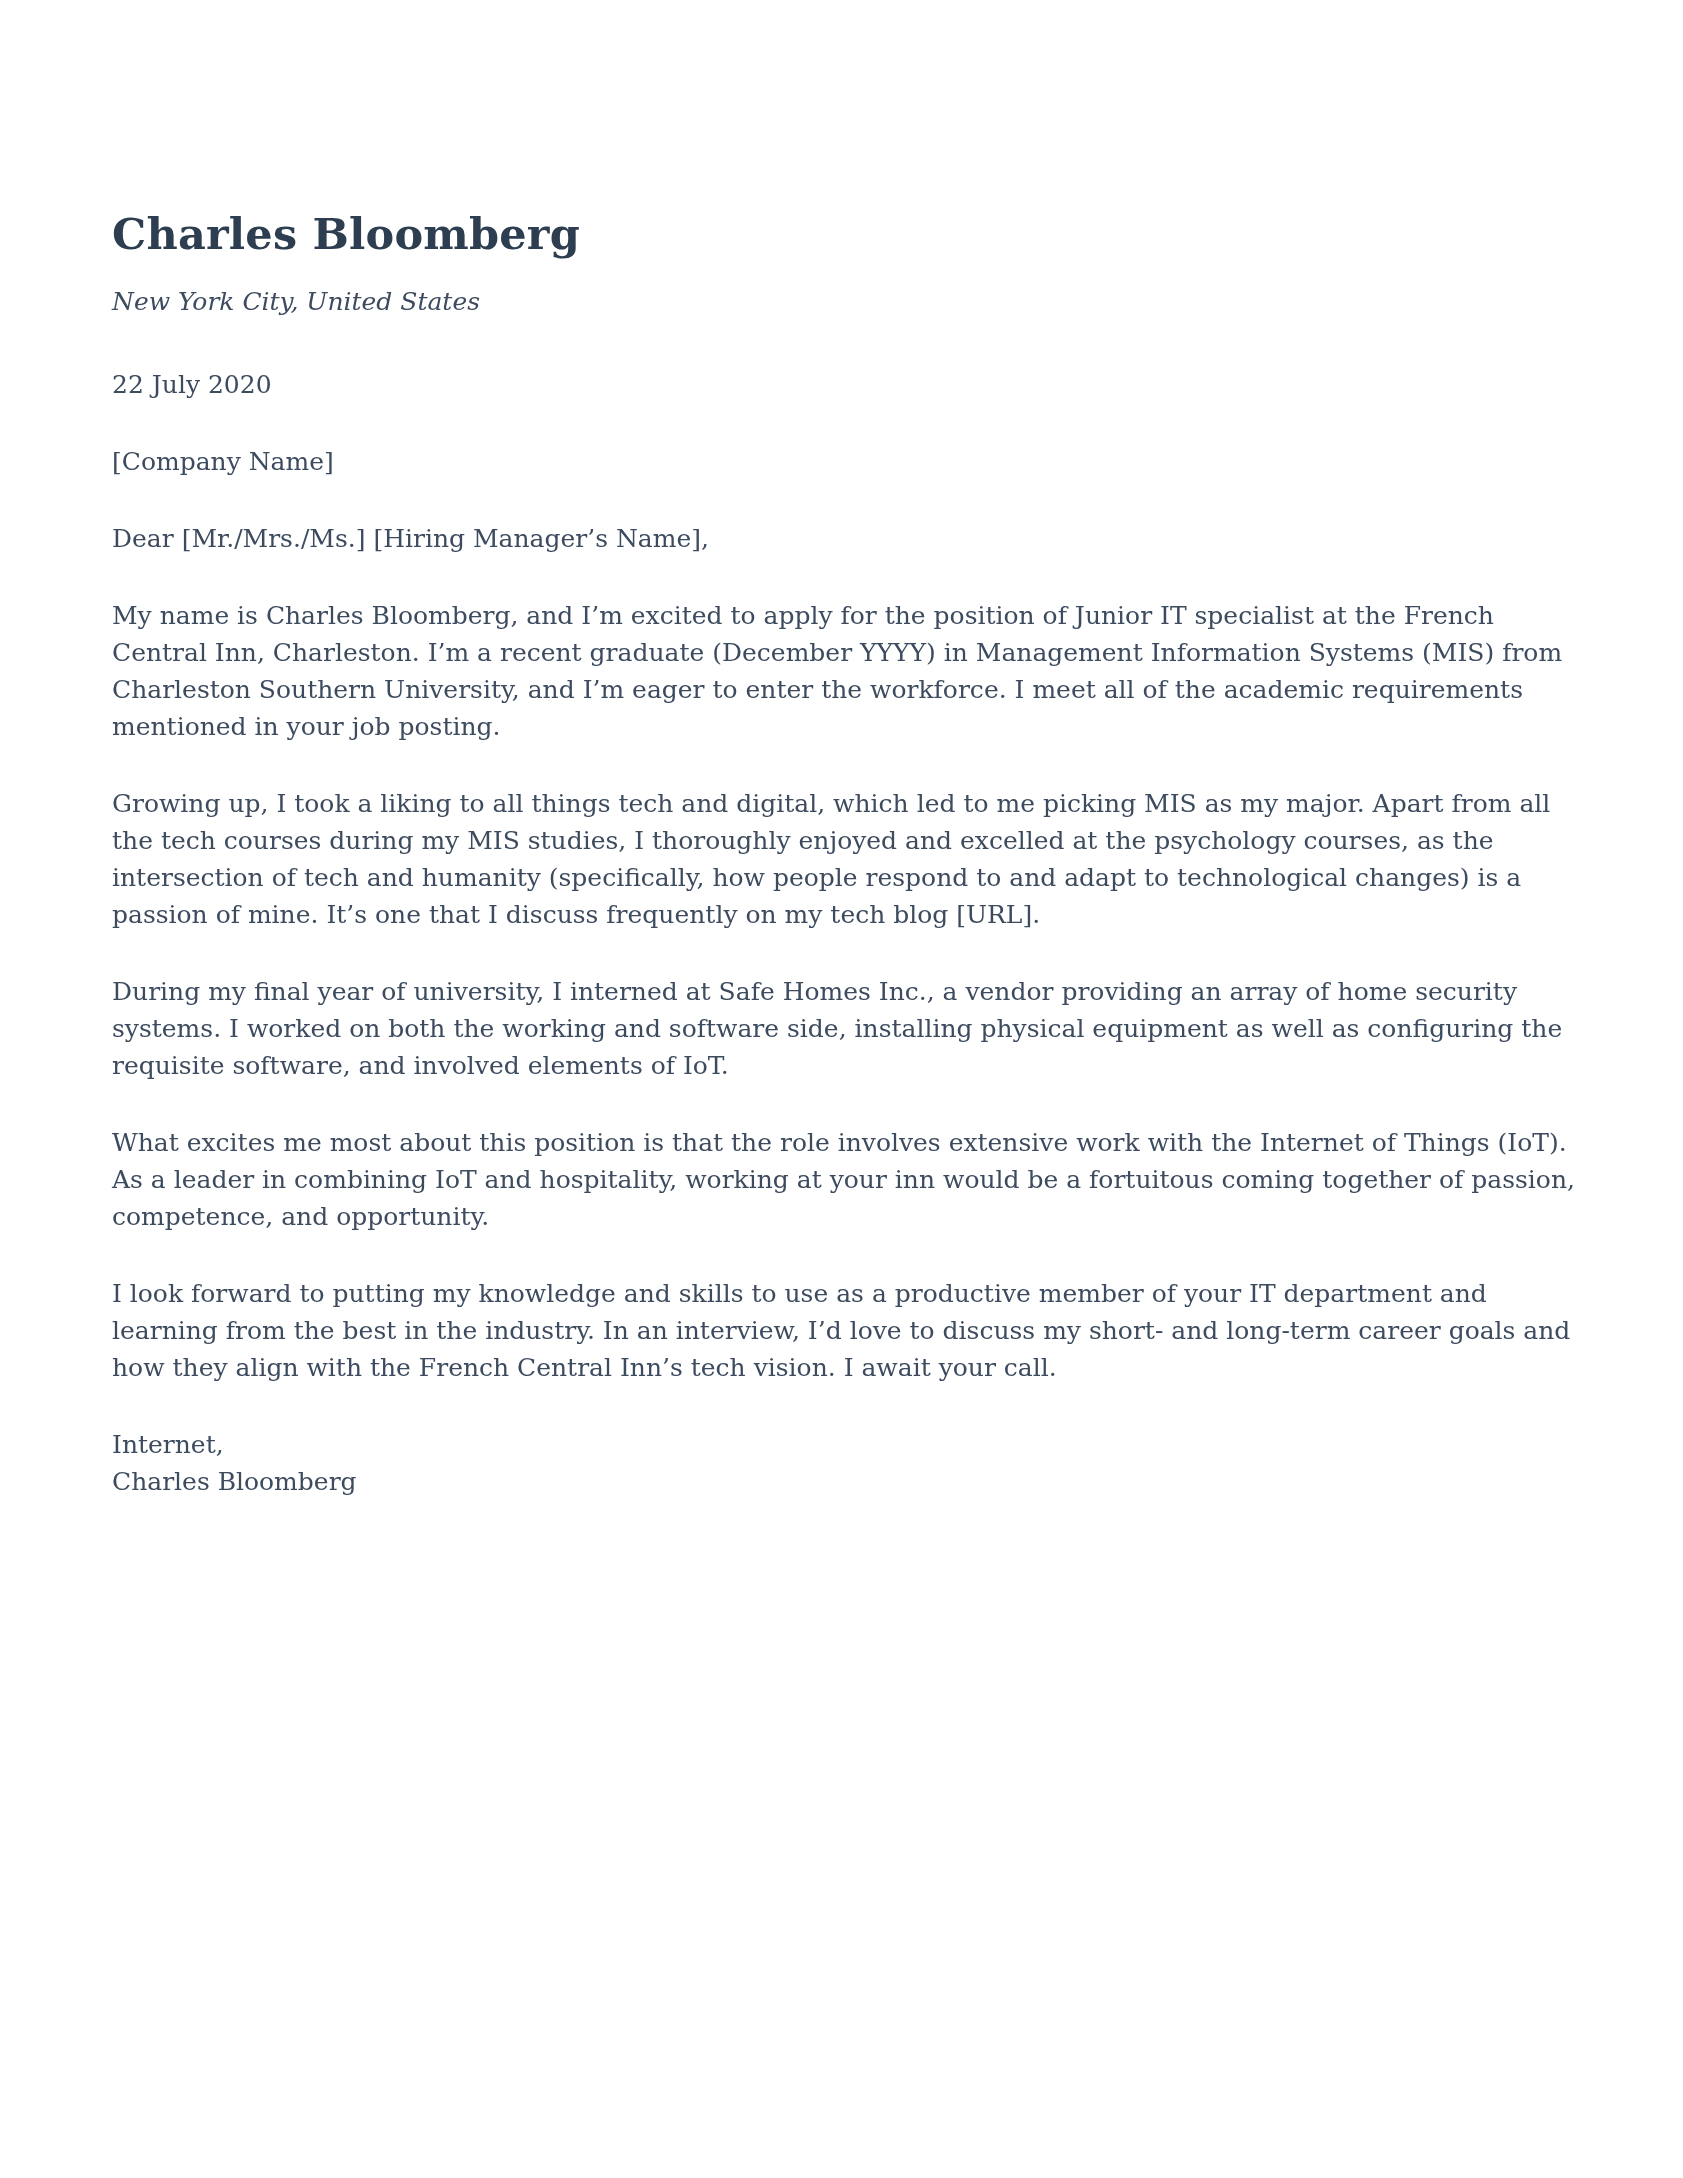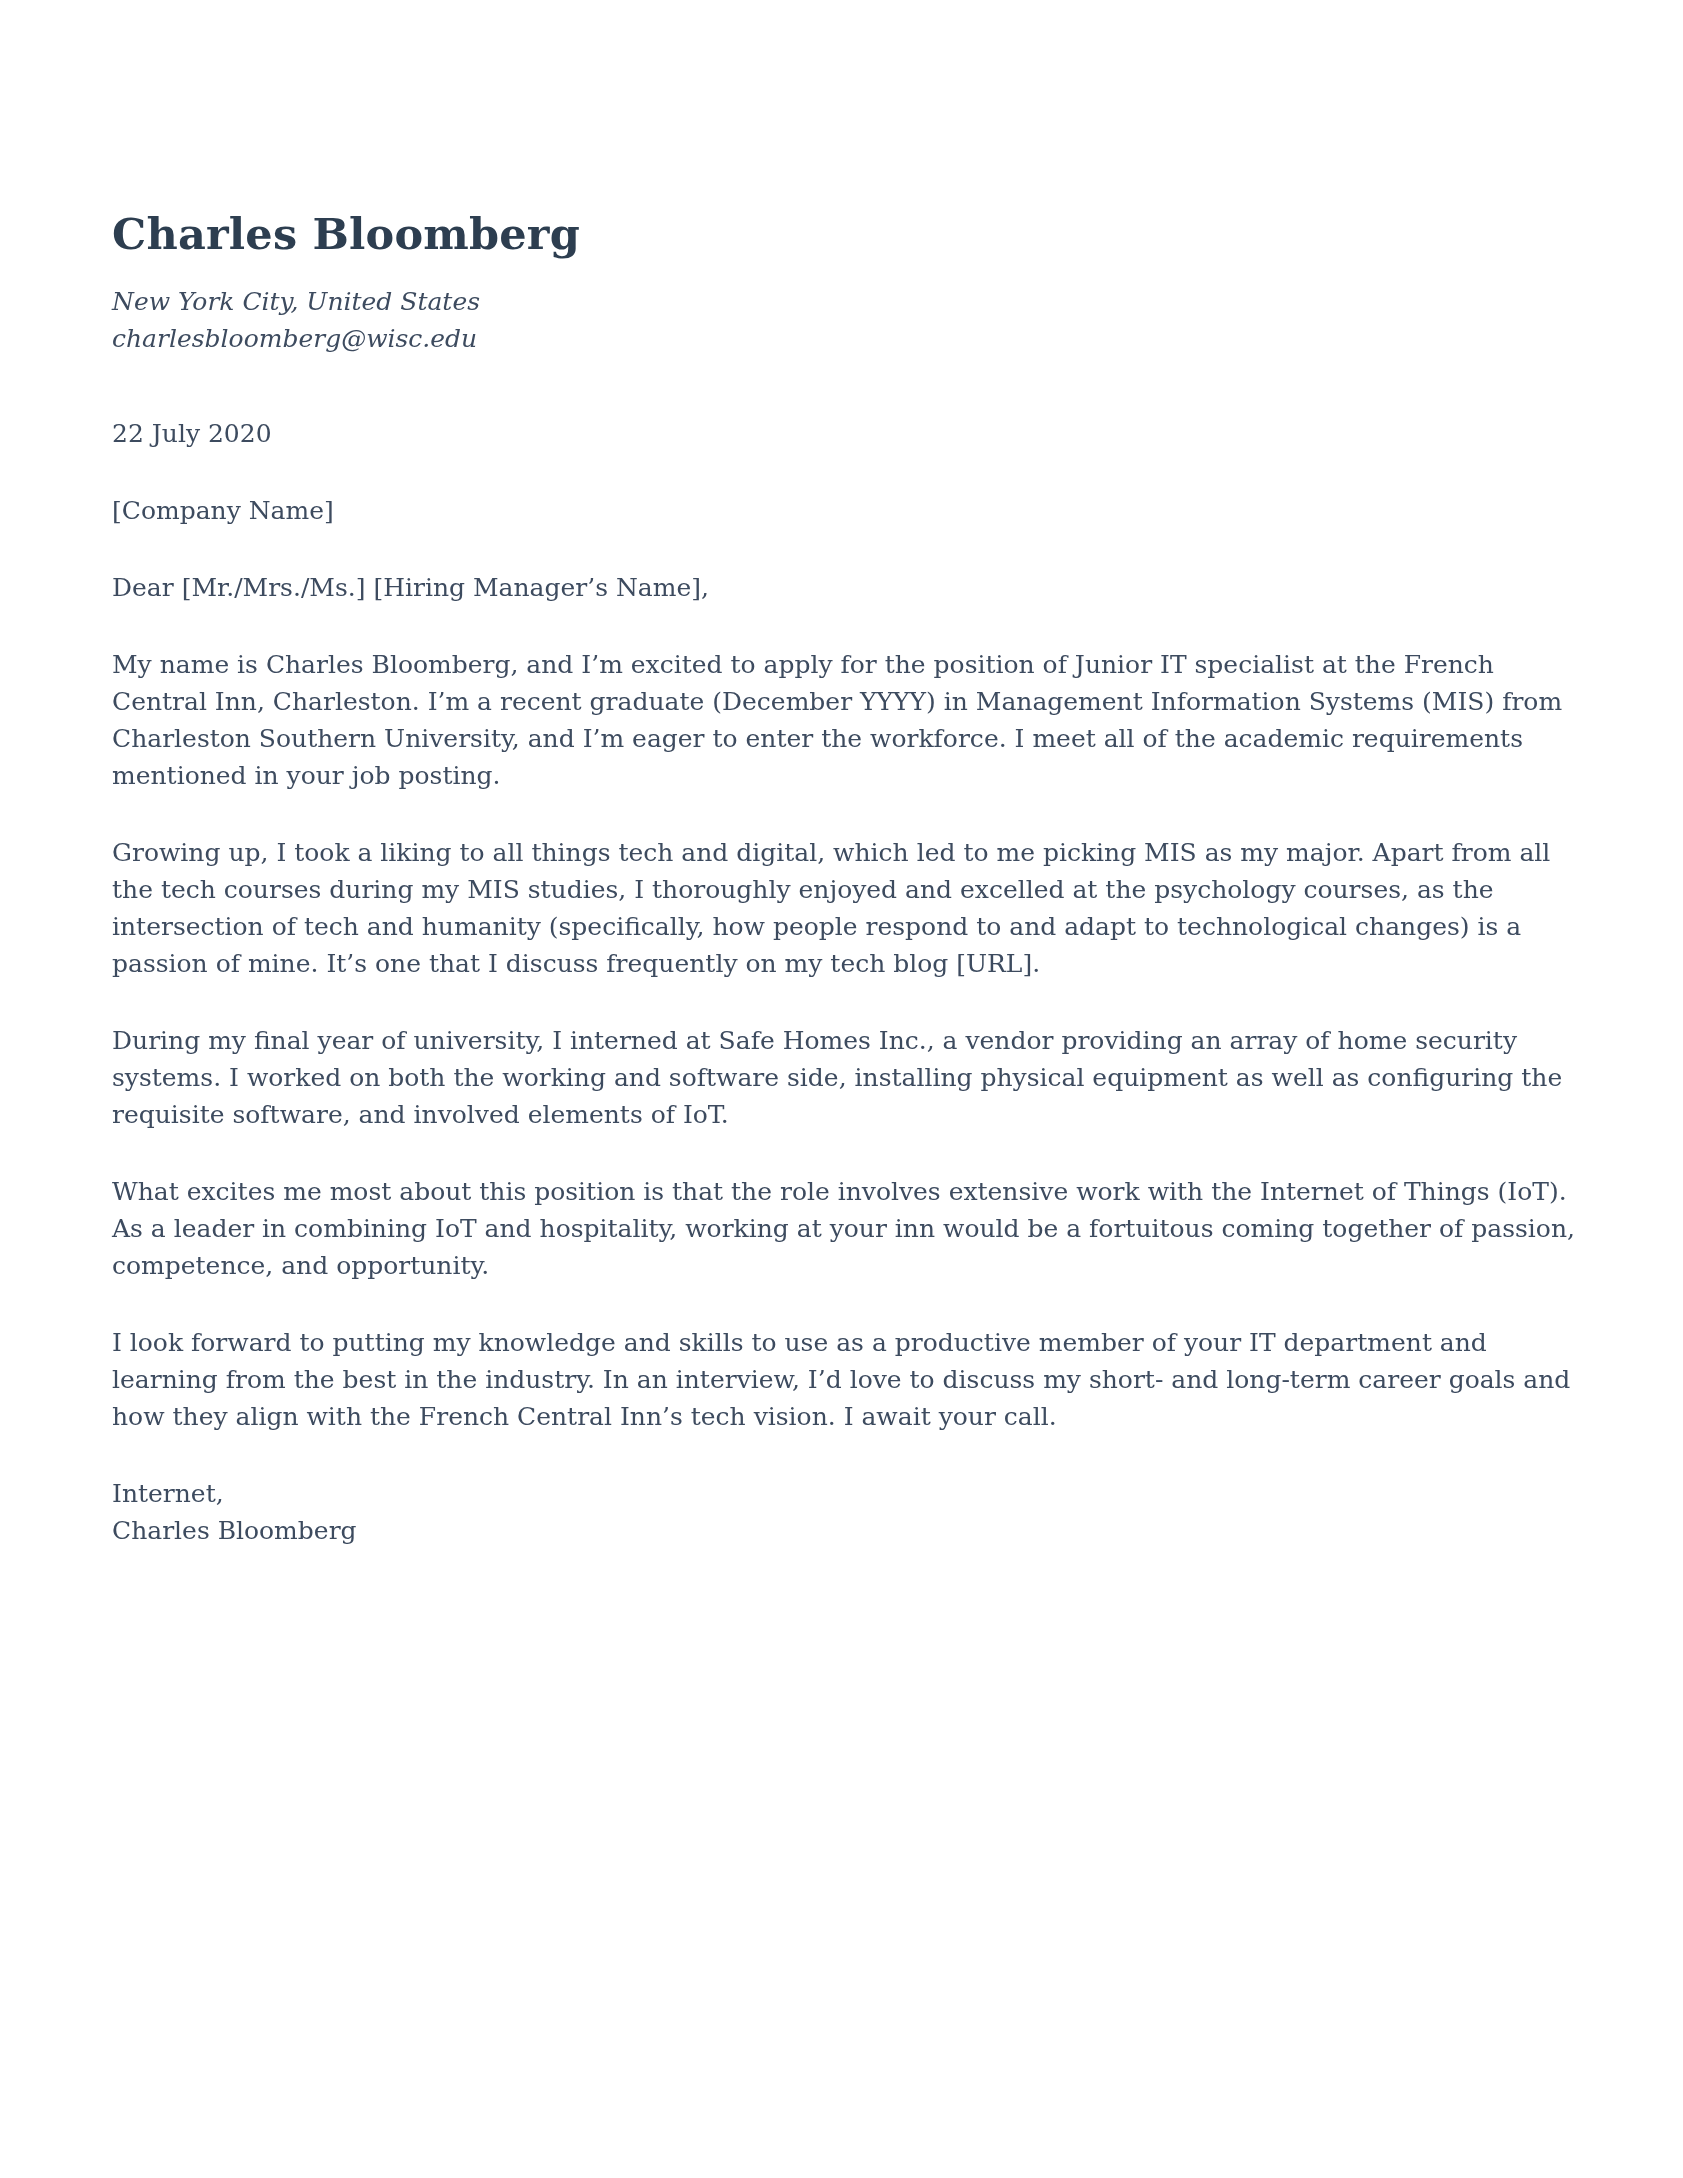--- a/index.html
+++ b/index.html
@@ -34,38 +34,37 @@
     line-height: 37px;
     margin: 0;
     font-style: italic;
   }
   .block {
     font-size: 25px;
     line-height: 37px;
     margin: 40px 0 0 0;
   }
   .date-block {
-    margin-top: 58px;
+    margin-top: 46px;
   }
   .closing-block div {
     font-size: 25px;
     line-height: 37px;
   }
 </style>
 </head>
 <body>
 
 <div class="page">
   <div class="content">
 
     <h1 class="name">Charles Bloomberg</h1>
 
     <div>
       <p class="contact-line">New York City, United States</p>
-      <p class="contact-line">charlesbloomberg@wisc.edu</p>
     </div>
 
     <p class="block date-block">22 July 2020</p>
 
     <p class="block">[Company Name]</p>
 
     <p class="block">Dear [Mr./Mrs./Ms.] [Hiring Manager’s Name],</p>
 
     <p class="block">My name is Charles Bloomberg, and I’m excited to apply for the position of Junior IT specialist at the French Central Inn, Charleston. I’m a recent graduate (December YYYY) in Management Information Systems (MIS) from Charleston Southern University, and I’m eager to enter the workforce. I meet all of the academic requirements mentioned in your job posting.</p>
 

